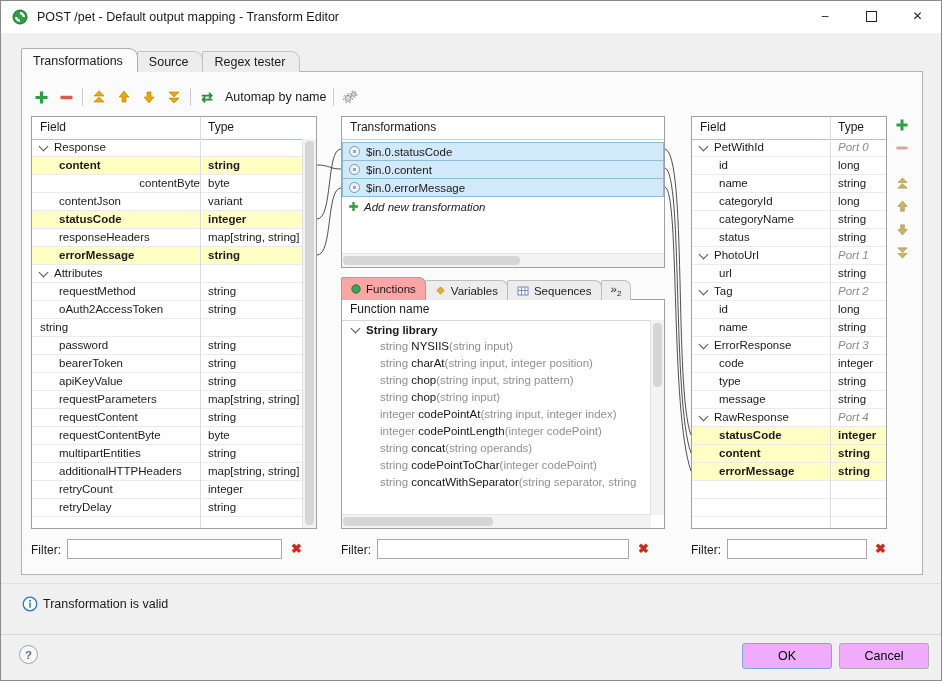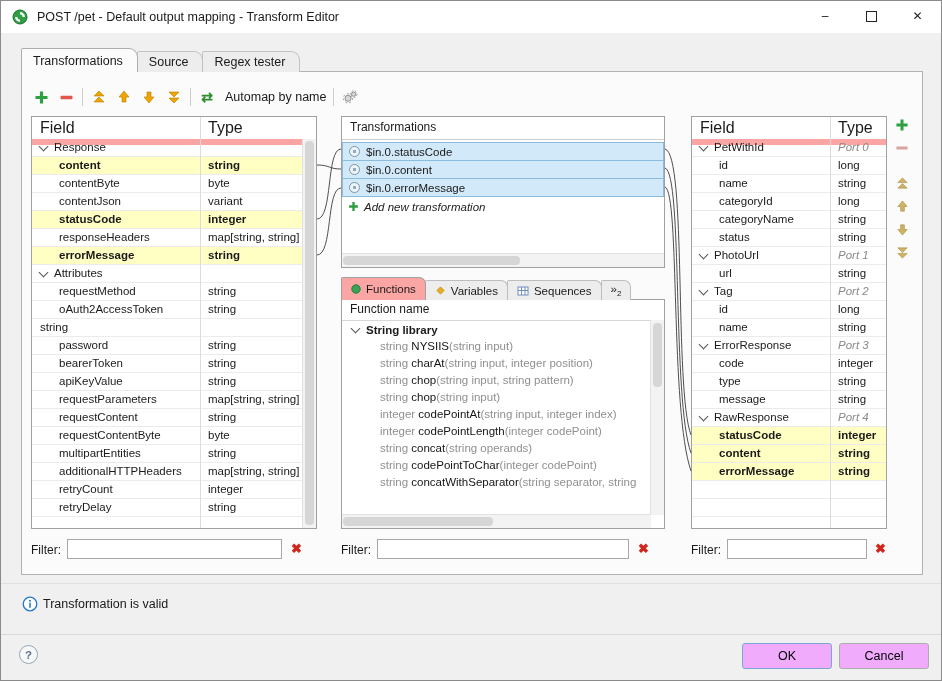--- a/index.html
+++ b/index.html
@@ -26,21 +26,21 @@
   .content-box{position:absolute;left:20px;top:70px;width:900px;height:502px;background:#fbfbfb;
                border:1px solid #b3b3b3;z-index:0;}
   
   .toolbar{position:absolute;left:31px;top:85px;height:22px;display:flex;align-items:center;gap:7px;z-index:2;}
   .tbtn{display:inline-flex;align-items:center;justify-content:center;width:18px;height:18px;}
   .tsep{width:1px;height:18px;background:#cccccc;}
   .automap-glyph{font-size:14px;font-weight:bold;color:#2e8b2e;}
   .automap-label{font-size:12.5px;margin-left:2px;}
   
   .panel{position:absolute;background:#ffffff;border:1px solid #a0a0a0;box-sizing:border-box;z-index:1;}
-  .tbl-header{display:flex;height:22px;line-height:21px;font-size:16px;border-bottom:6px solid #fca5a5;}
+  .tbl-header{display:flex;height:22px;line-height:21px;font-size:12px;border-bottom:1px solid #fca5a5;}
   .tbl-header .hf{padding-left:8px;box-sizing:border-box;}
   .tbl-header .ht{padding-left:8px;flex:1;}
   .col-divider{position:absolute;top:0;bottom:0;width:1px;background:#dcdcdc;z-index:3;pointer-events:none;}
   .rows{position:absolute;top:22px;left:0;}
   .trow{display:flex;height:18px;line-height:17px;border-bottom:1px solid #ebebeb;
         box-sizing:border-box;font-size:11.5px;}
   .trow.hl{background:#ffffc4;font-weight:bold;}
   .cf{overflow:hidden;white-space:nowrap;box-sizing:border-box;}
   .cf.child{padding-left:27px;}
   .cf.grp{padding-left:7px;display:flex;align-items:center;}
@@ -190,21 +190,21 @@
             <span class="chev"></span>
             <span>Response</span>
           </div>
           <div class="ct"></div>
         </div>
         <div class="trow hl">
           <div class="cf child" style="width: 168px;"><span>content</span></div>
           <div class="ct">string</div>
         </div>
         <div class="trow">
-          <div class="cf child" style="width: 168px;"><span>contentByte</span></div>
+          <div class="cf child" style="width: 168px; text-align: right;"><span>contentByte</span></div>
           <div class="ct">byte</div>
         </div>
         <div class="trow">
           <div class="cf child" style="width: 168px;"><span>contentJson</span></div>
           <div class="ct">variant</div>
         </div>
         <div class="trow hl">
           <div class="cf child" style="width: 168px;"><span>statusCode</span></div>
           <div class="ct">integer</div>
         </div>

